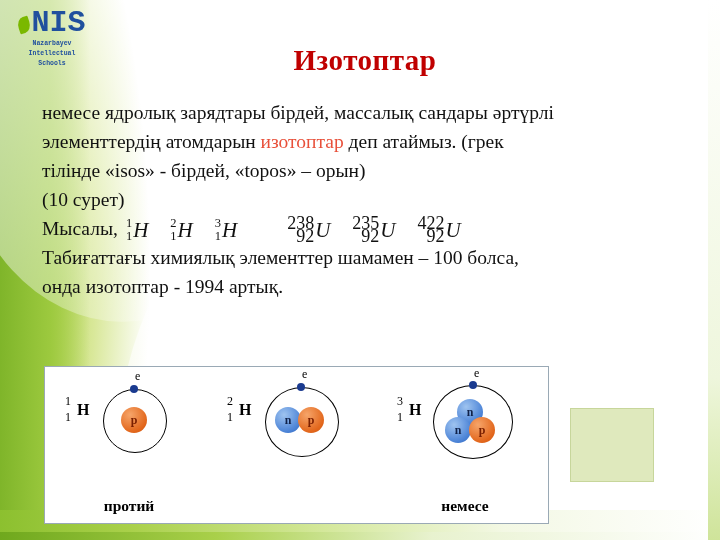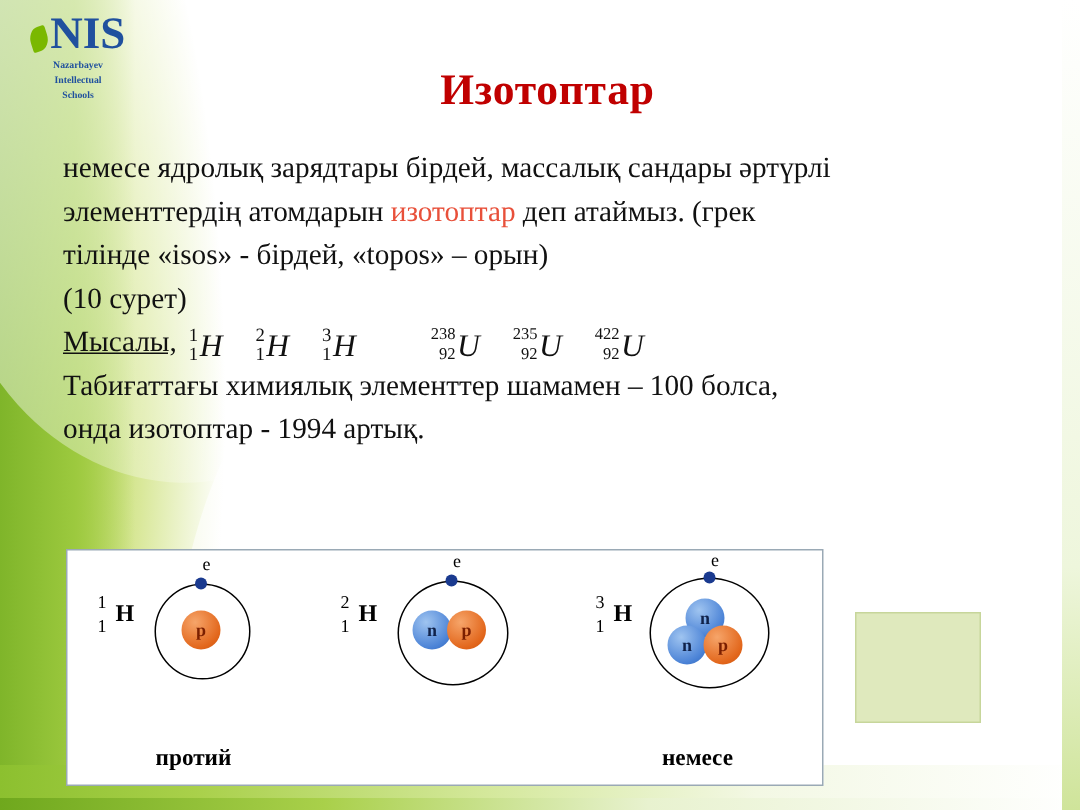--- a/index.html
+++ b/index.html
@@ -70,21 +70,21 @@
     background: linear-gradient(180deg, #ffffff 0%, #eef6dc 70%, #cfe49a 100%);
   }
 
   
   .logo {
     position: absolute;
     left: 14px; top: 8px;
     width: 76px;
     text-align: center;
     color: #1b4f9c;
-    font-family: Liberation Serif, serif;
+    font-family: Liberation Mono, monospace;
   }
   .logo-mark {
     font-size: 30px;
     font-weight: bold;
     letter-spacing: 0px;
     line-height: 30px;
     color: #20509e;
     position: relative;
     display: inline-block;
   }
@@ -129,21 +129,21 @@
     font-family: "Liberation Serif", serif;
   }
   .body-text p { margin: 0; }
   .hl-red { color: #e8503a; }
 
   .examples-row {
     display: flex;
     align-items: flex-end;
     gap: 0px;
   }
-  .ex-label { margin-right: 8px; text-decoration: underline; }
+  .ex-label { margin-right: 8px; }
 
   
   .iso {
     display: inline-flex;
     align-items: center;
     margin-right: 22px;
     font-family: "Liberation Serif", serif;
   }
   .iso-stack {
     display: inline-flex;
@@ -151,21 +151,21 @@
     align-items: flex-end;
     font-size: 12.5px;
     line-height: 13px;
     margin-right: 1px;
   }
   .iso-sym {
     font-size: 21px;
     font-style: italic;
     line-height: 22px;
   }
-  .iso-wide .iso-stack { font-size: 11px; }
+  .iso-wide .iso-stack { font-size: 18px; }
 
   
   .figure {
     position: absolute;
     left: 44px; top: 366px;
     width: 505px; height: 158px;
     background: #ffffff;
     border: 1px solid #9aa9b5;
     box-sizing: border-box;
   }

